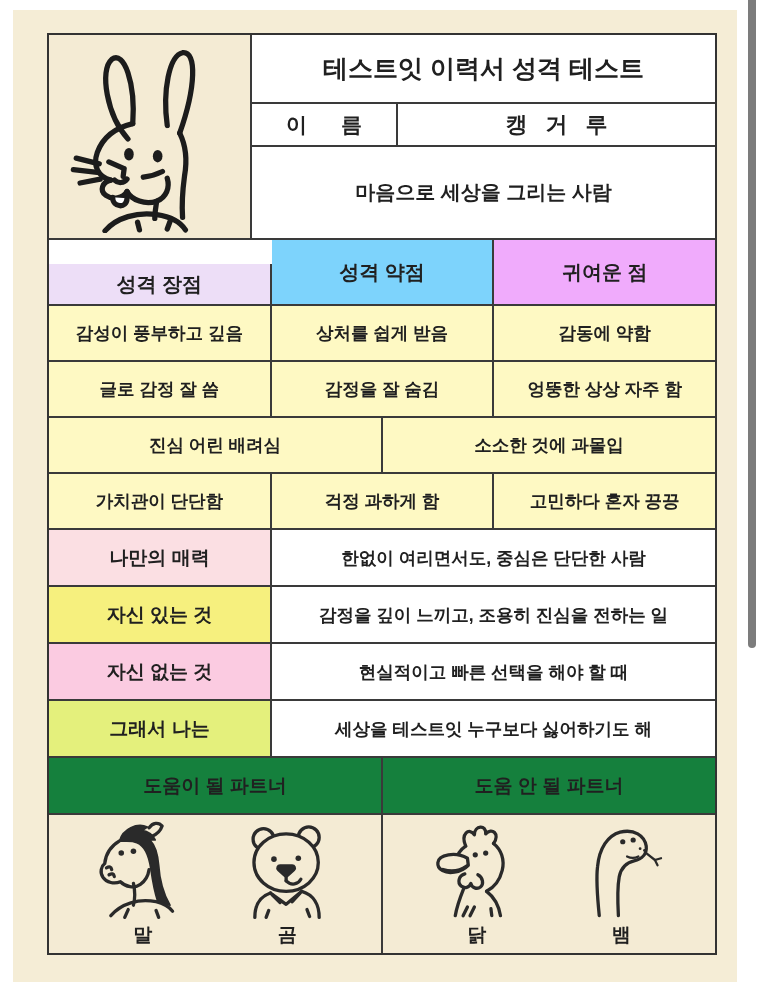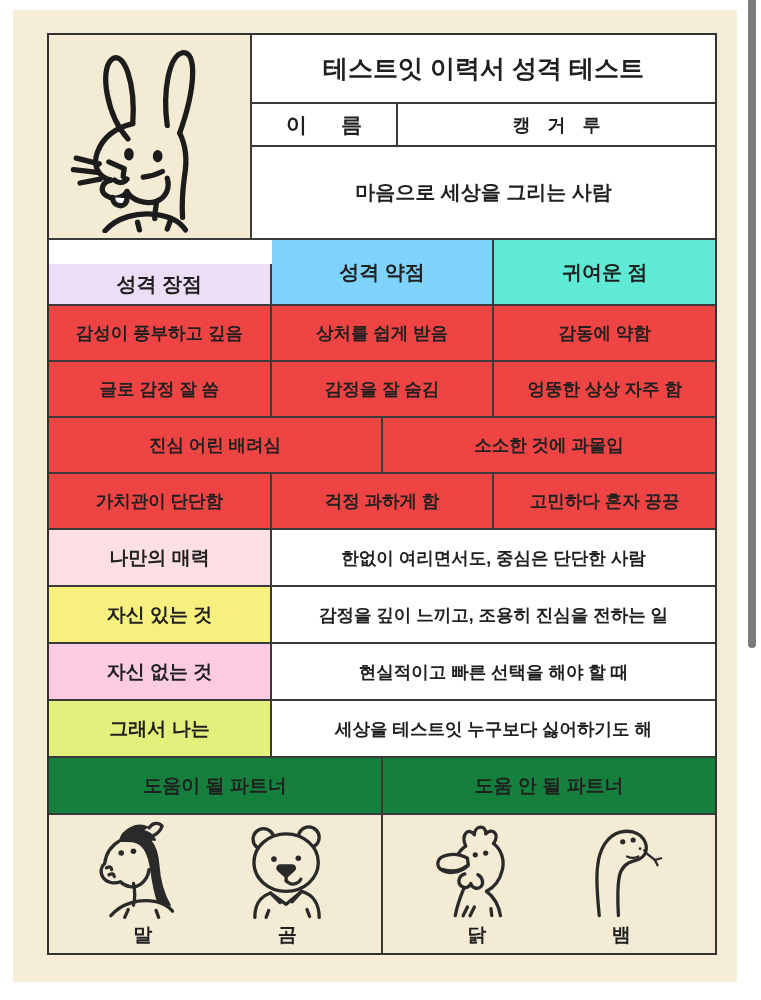--- a/index.html
+++ b/index.html
@@ -12,28 +12,28 @@
   .bb { border-bottom:2px solid #3a3a3a; }
   .br { border-right:2px solid #3a3a3a; }
 
   
   .sec-head { height:205px; display:flex; }
   .rabbit-cell { width:203px; background:#F4EBD4; }
   .head-right { flex:1; display:flex; flex-direction:column; }
   .title-cell { height:69px; font-size:25px; }
   .name-row { height:43px; display:flex; }
   .name-label { width:146px; font-size:21px; letter-spacing:14px; text-indent:14px; }
-  .name-value { flex:1; font-size:18px; letter-spacing:6px; text-indent:6px; }
+  .name-value { flex:1; font-size:22px; letter-spacing:6px; text-indent:6px; }
   .desc-cell { flex:1; font-size:20px; }
 
   
   .cols-head { height:66px; display:flex; }
   .cols-head > div { flex:1; font-size:20px; }
   .trait-row { height:56px; display:flex; }
-  .trait-row > div { flex:1; font-size:17.5px; background:#ef4444; }
+  .trait-row > div { flex:1; font-size:17.5px; background:#fef9c3; }
 
   
   .sum-row { height:57px; display:flex; }
   .sum-label { width:223px; font-size:19px; }
   .sum-value { flex:1; font-size:17.5px; background:#fff; }
 
   
   .partner-head { height:57px; display:flex; }
   .partner-head > div { flex:1; font-size:19px; background:#15803d; }
   .animal-row { flex:1; display:flex; }
@@ -80,21 +80,21 @@
         <div class="name-label br cc">이 름</div>
         <div class="name-value cc">캥 거 루</div>
       </div>
       <div class="desc-cell cc">마음으로 세상을 그리는 사람</div>
     </div>
   </div>
 
   <div class="cols-head bb">
     <div class="br cc" style="background: rgb(237, 222, 247); margin-top: 24px;">성격 장점</div>
     <div class="br cc" style="background: #7dd3fc;">성격 약점</div>
-    <div class="cc" style="background: #5eead4;">귀여운 점</div>
+    <div class="cc" style="background: #f0abfc;">귀여운 점</div>
   </div>
 
   <div class="trait-row bb">
     <div class="br cc">감성이 풍부하고 깊음</div>
     <div class="br cc">상처를 쉽게 받음</div>
     <div class="cc">감동에 약함</div>
   </div>
   <div class="trait-row bb">
     <div class="br cc">글로 감정 잘 씀</div>
     <div class="br cc">감정을 잘 숨김</div>

